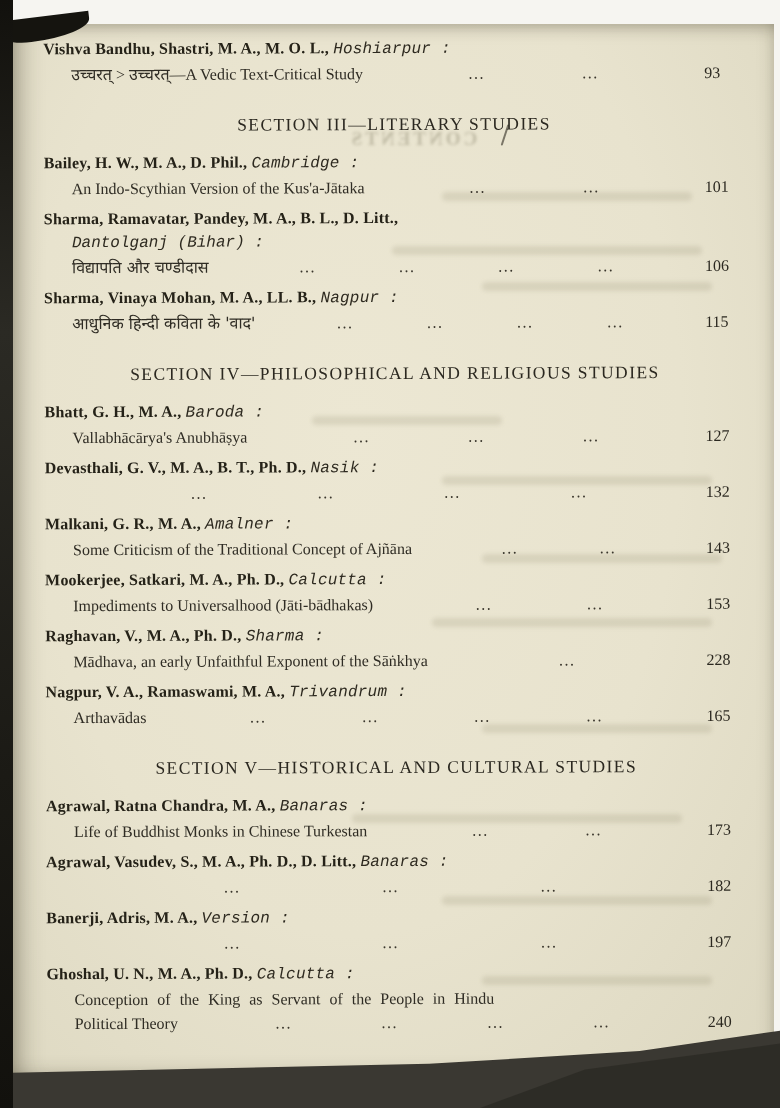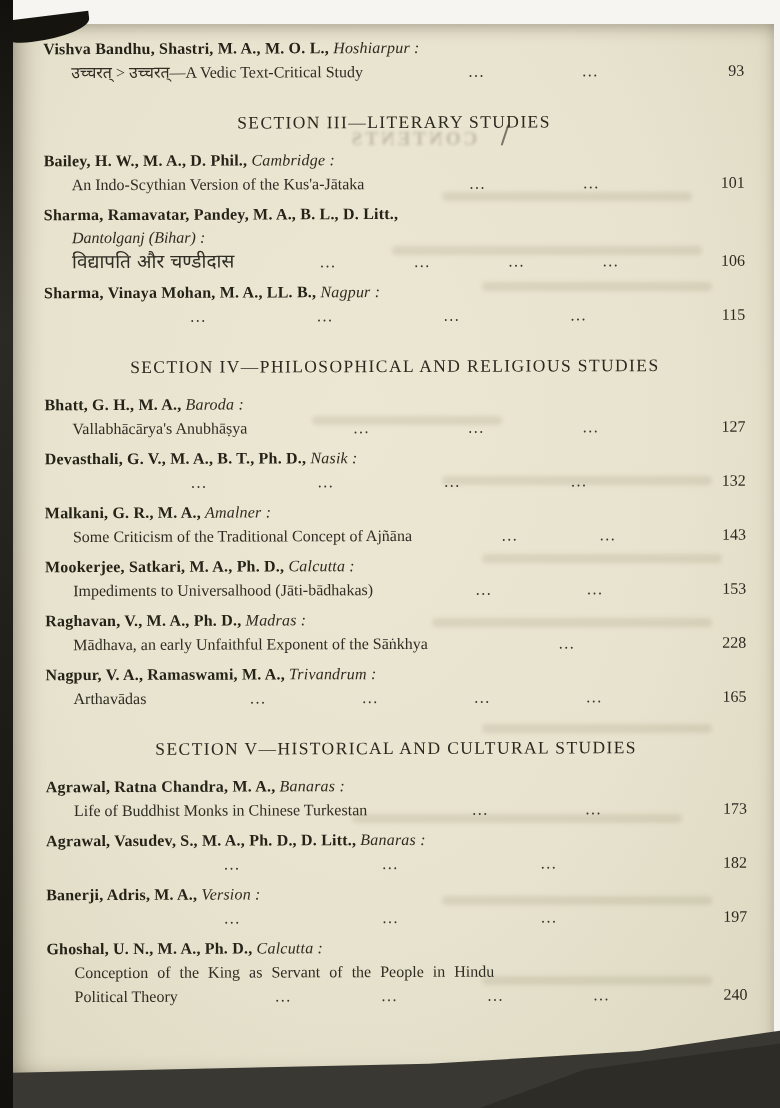--- a/index.html
+++ b/index.html
@@ -61,29 +61,29 @@
     position:absolute; left:33px; right:28px; top:12px; bottom:6px;
     color:#2f2c24; font-size:16px; line-height:23px;
     transform:rotate(-0.2deg); z-index:3;
   }
   .section-heading {
     text-align:center; letter-spacing:1.4px; font-size:17.5px; color:#2b2820;
     margin:28px 0 14px 0; white-space:nowrap;
   }
   .entry { margin:0 0 7px 0; }
   .author-line { font-weight:bold; color:#252218; letter-spacing:.2px; }
-  .author-line .place, .place-line .place { font-style:italic; font-weight:normal; color:#2e2a20; }
+  .author-line .place, .place-line .place { font-style:italic; font-weight:normal; color:#2e2a20;font-family:Liberation Mono, monospace; }
   .place-line { padding-left:28px; font-size:16px; }
   .title-line { display:flex; align-items:baseline; padding-left:28px; margin-top:1px; }
   .title-line .t { flex:0 1 auto; }
   .title-line .t.wide { word-spacing:5px; }
-  .title-line .dev { font-family:"DejaVu Sans","Liberation Serif",serif; font-size:19px; }
+  .title-line .dev { font-family:"DejaVu Sans","Liberation Serif",serif; font-size:16px; }
   .leader { flex:1 1 auto; display:flex; justify-content:space-evenly; padding:0 8px; min-width:30px; }
   .dots { letter-spacing:1.5px; color:#3a362c; }
-  .pg { flex:0 0 auto; width:40px; text-align:right; color:#2b2820; }
+  .pg { flex:0 0 auto; width:40px; color:#2b2820; }
 </style>
 </head>
 <body>
 
 <div class="canvas">
 
   <div class="paper">
     <div class="ghost-contents">CONTENTS</div>
     <div class="smudge sm1"></div>
     <div class="smudge sm2"></div>
@@ -132,20 +132,21 @@
               <span class="dots">...</span>
               <span class="dots">...</span>
               <span class="dots">...</span>
             </span>
             <span class="pg">106</span>
           </div>
         </div>
         <div class="entry">
           <div class="author-line"><span class="author">Sharma, Vinaya Mohan, M. A., LL. B., </span><span class="place">Nagpur :</span></div>
           <div class="title-line">
+            <span class="t dev">आधुनिक हिन्दी कविता के 'वाद'</span>
             <span class="leader">
               <span class="dots">...</span>
               <span class="dots">...</span>
               <span class="dots">...</span>
               <span class="dots">...</span>
             </span>
             <span class="pg">115</span>
           </div>
         </div>
         <div class="section-heading">SECTION IV—PHILOSOPHICAL AND RELIGIOUS STUDIES</div>
@@ -189,21 +190,21 @@
           <div class="title-line">
             <span class="t">Impediments to Universalhood (Jāti-bādhakas)</span>
             <span class="leader">
               <span class="dots">...</span>
               <span class="dots">...</span>
             </span>
             <span class="pg">153</span>
           </div>
         </div>
         <div class="entry">
-          <div class="author-line"><span class="author">Raghavan, V., M. A., Ph. D., </span><span class="place">Madras :</span></div>
+          <div class="author-line"><span class="author">Raghavan, V., M. A., Ph. D., </span><span class="place">Sharma :</span></div>
           <div class="title-line">
             <span class="t">Mādhava, an early Unfaithful Exponent of the Sāṅkhya</span>
             <span class="leader">
               <span class="dots">...</span>
             </span>
             <span class="pg">228</span>
           </div>
         </div>
         <div class="entry">
           <div class="author-line"><span class="author">Nagpur, V. A., Ramaswami, M. A., </span><span class="place">Trivandrum :</span></div>

